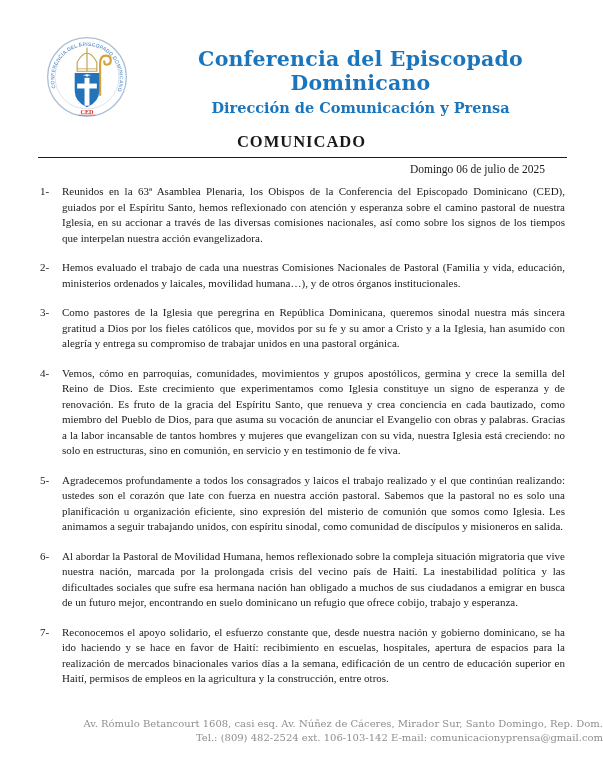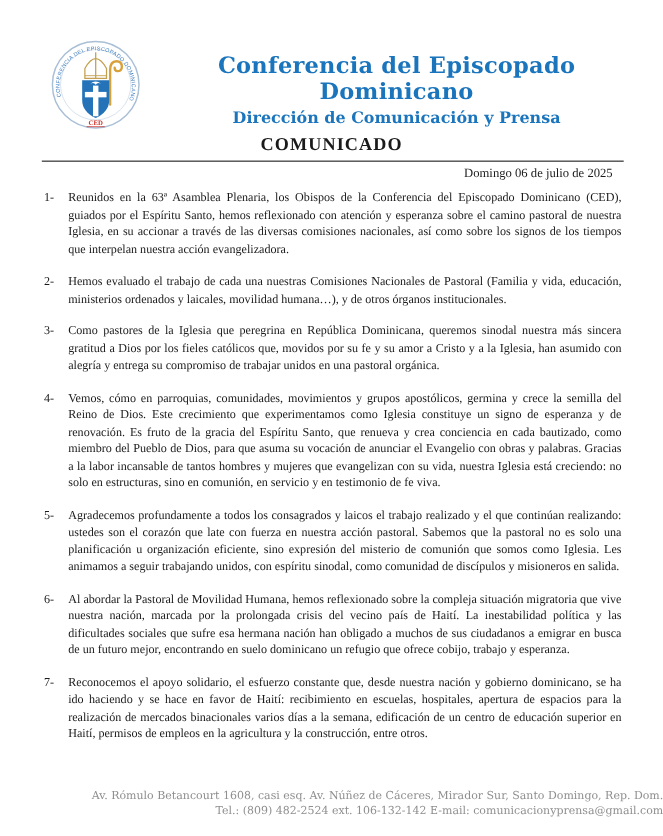--- a/index.html
+++ b/index.html
@@ -21,28 +21,28 @@
     letter-spacing:0.2px;
   }
   .dept-name{
     font-family:"DejaVu Serif", serif;
     font-weight:bold;font-size:14.5px;color:#1b75bc;margin-top:4px;
   }
 
   
   .doc-title{
     text-align:center;font-weight:bold;font-size:16.5px;
-    letter-spacing:1px;margin-top:3px;
+    letter-spacing:1px;margin-top:14px;
   }
   .rule{
     border:none;border-top:1.6px solid #1c1c1c;
     margin:5px 36px 0 38px;
   }
   .date-line{
-    text-align:right;font-size:11.5px;margin:5px 46px 0 0;
+    text-align:right;font-size:11.5px;margin:5px 58px 0 0;
   }
 
   
   .body-list{margin:9px 38px 0 40px;}
   .item{display:flex;margin-bottom:14px;}
   .item-num{flex:0 0 22px;font-size:11px;line-height:15.5px;}
   .item-text{
     flex:1;font-size:11px;line-height:15.5px;
     text-align:justify;text-justify:inter-word;font-family:Liberation Serif, serif;
   }
@@ -141,16 +141,16 @@
 
     <div class="item">
       <div class="item-num">7-</div>
       <div class="item-text">Reconocemos el apoyo solidario, el esfuerzo constante que, desde nuestra nación y gobierno dominicano, se ha ido haciendo y se hace en favor de Haití: recibimiento en escuelas, hospitales, apertura de espacios para la realización de mercados binacionales varios días a la semana, edificación de un centro de educación superior en Haití, permisos de empleos en la agricultura y la construcción, entre otros.</div>
     </div>
 
   </div>
 
   <div class="footer">
     <div>Av. Rómulo Betancourt 1608, casi esq. Av. Núñez de Cáceres, Mirador Sur, Santo Domingo, Rep. Dom.</div>
-    <div>Tel.: (809) 482-2524 ext. 106-132-142 E-mail: comunicacionyprensa@gmail.com</div>
+    <div>Tel.: (809) 482-2524 ext. 106-103-142 E-mail: comunicacionyprensa@gmail.com</div>
   </div>
 
 </div>
 
 </body></html>

